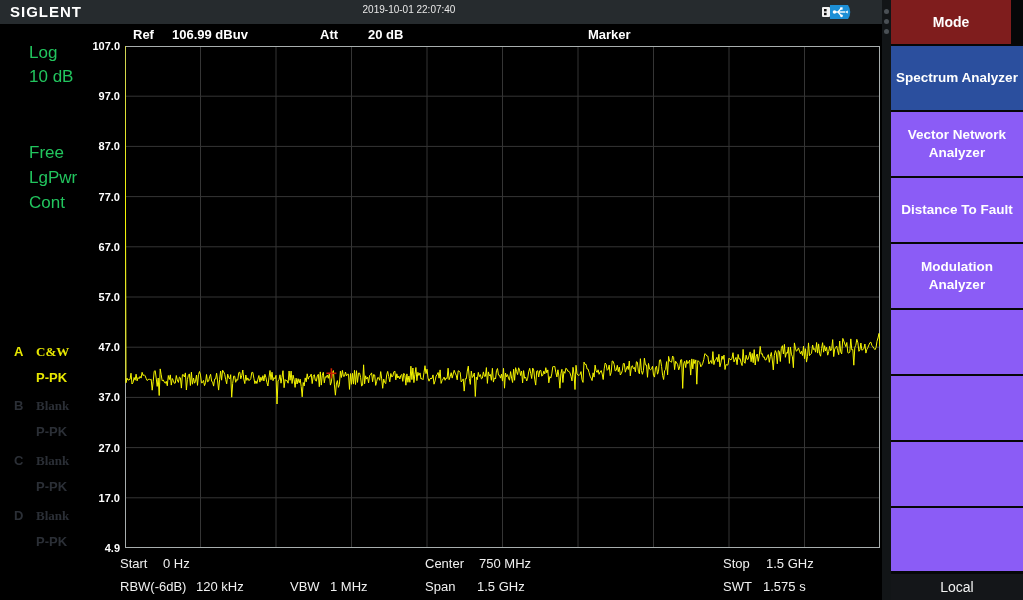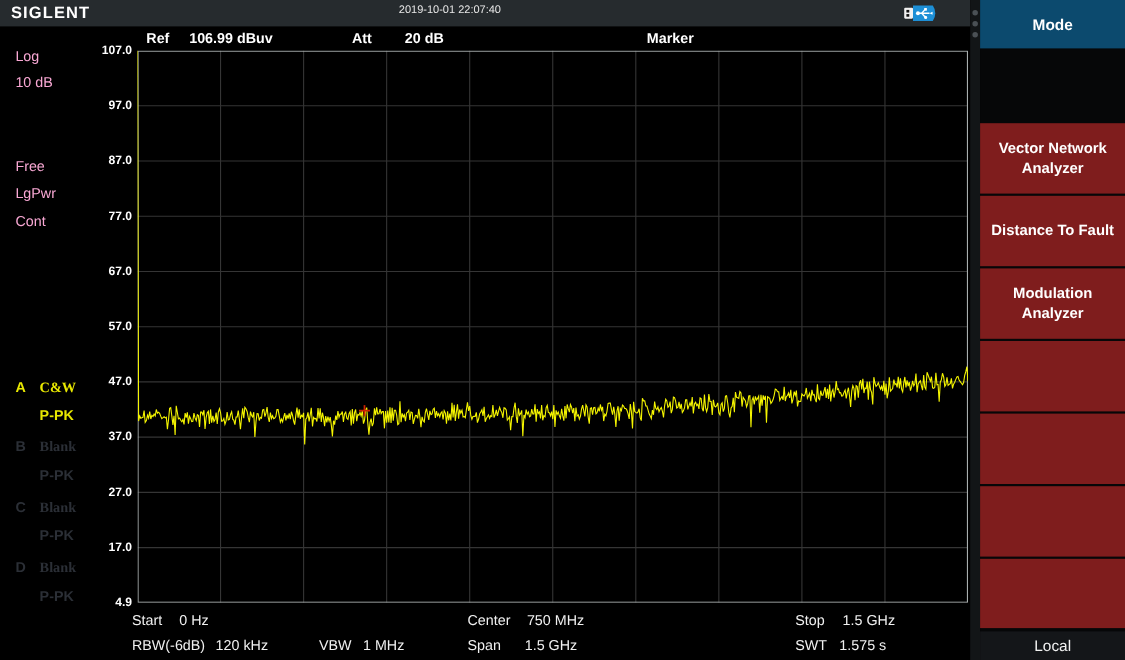--- a/index.html
+++ b/index.html
@@ -10,21 +10,21 @@
   }
   .abs{position:absolute;}
 
   
   #top-bar{left:0;top:0;width:882px;height:24px;background:#262b2e;}
   #brand{left:10px;top:3px;color:#fff;font-weight:bold;font-size:15px;letter-spacing:1px;}
   #datetime{left:0;top:4px;width:818px;text-align:center;color:#e8e8e8;font-size:10px;}
   #usb-icon{left:820px;top:4px;width:42px;height:16px;}
 
   
-  .side-label{color:#f9a8d4;font-size:13px;left:14px;}
+  .side-label{color:#22c55e;font-size:17px;left:29px;}
   .trace-letter{left:14px;font-size:13px;font-weight:bold;}
   .trace-mode{left:36px;font-size:13px;font-weight:bold;font-family:Liberation Serif, serif;}
   .trace-det{left:36px;font-size:13px;font-weight:bold;}
   .tr-on{color:#e8e800;}
   .tr-off{color:#2b2f36;}
 
   
   .ph{color:#fff;font-size:13px;font-weight:bold;top:27px;}
 
   
@@ -32,23 +32,23 @@
   .ylab{position:absolute;left:60px;width:60px;text-align:right;color:#fff;
         font-size:11px;font-weight:bold;}
 
   
   .bb{color:#f0f0f0;font-size:13px;}
 
   
   #gutter{left:882px;top:0;width:9px;height:600px;background:#121517;}
   .gdot{position:absolute;left:884px;width:5px;height:5px;border-radius:50%;background:#4a5055;}
   #menu{left:891px;top:0;width:132px;height:600px;background:#060708;}
-  #menu-header{position:absolute;left:0;top:0;width:132px;height:44px;background:#0c4a6e;
+  #menu-header{position:absolute;left:0;top:0;width:120px;height:44px;background:#7f1d1d;
     color:#fff;font-weight:bold;font-size:14px;display:flex;align-items:center;justify-content:center;}
-  .menu-btn{position:absolute;left:0;width:132px;height:64px;background:#7f1d1d;
+  .menu-btn{position:absolute;left:0;width:132px;height:64px;background:#8b5cf6;
     color:#fff;font-weight:bold;font-size:13.5px;display:flex;align-items:center;
     justify-content:center;text-align:center;line-height:1.3;padding:0 4px;box-sizing:border-box;cursor:pointer;}
   .menu-btn.active{background:#2b4f9e;}
   #local-bar{position:absolute;left:0;bottom:0;width:132px;height:26px;background:#141619;
     color:#f2f2f2;font-size:14px;display:flex;align-items:center;justify-content:center;}
 </style>
 </head>
 <body>
 
 <div class="abs" id="top-bar">
@@ -156,20 +156,21 @@
 <div class="abs bb" style="left:723px;top:579px">SWT</div>
 <div class="abs bb" style="left:763px;top:579px">1.575 s</div>
 
 <div class="abs" id="gutter"></div>
 <div class="gdot" style="top:9px"></div>
 <div class="gdot" style="top:19px"></div>
 <div class="gdot" style="top:29px"></div>
 
 <div class="abs" id="menu">
   <div id="menu-header">Mode</div>
+  <div class="menu-btn active" style="top:46px">Spectrum Analyzer</div>
   <div class="menu-btn" style="top:112px">Vector Network Analyzer</div>
   <div class="menu-btn" style="top:178px">Distance To Fault</div>
   <div class="menu-btn" style="top:244px">Modulation Analyzer</div>
   <div class="menu-btn" style="top:310px"></div>
   <div class="menu-btn" style="top:376px"></div>
   <div class="menu-btn" style="top:442px"></div>
   <div class="menu-btn" style="top:508px;height:63px"></div>
   <div id="local-bar">Local</div>
 </div>
 

